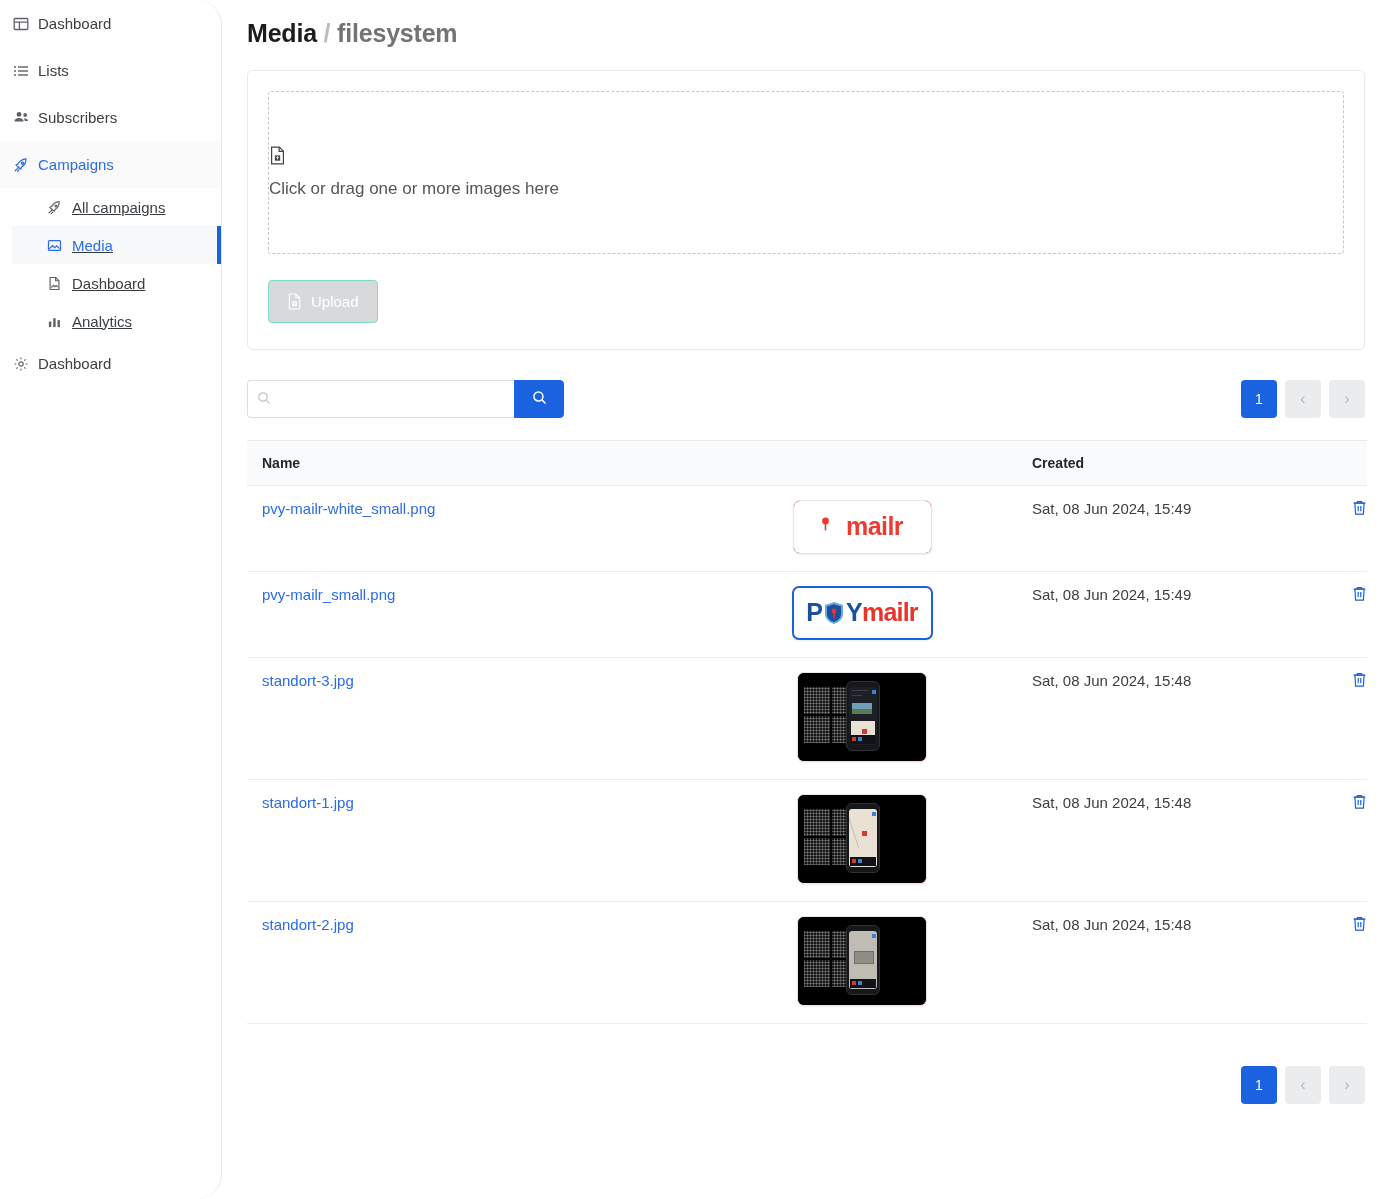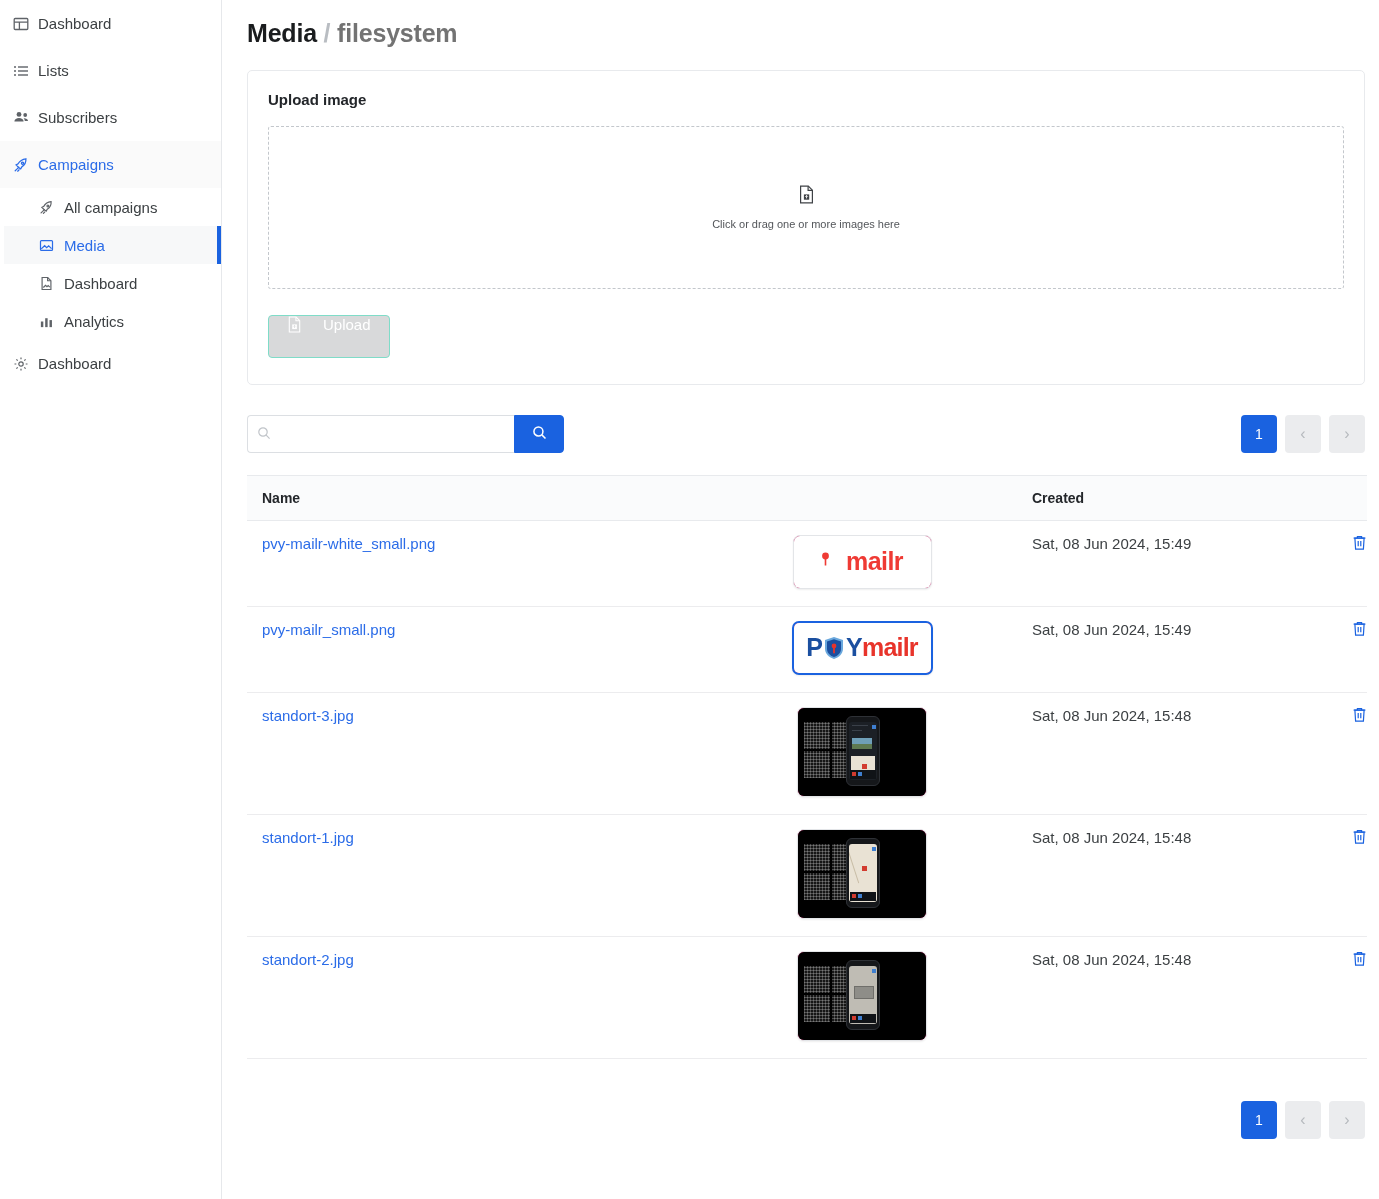--- a/index.html
+++ b/index.html
@@ -18,20 +18,21 @@
 
   
   .sidebar {
     width: 222px;
     min-width: 222px;
     height: 1199px;
     background: #ffffff;
     border-right: 1px solid #e6e8eb;
     padding-top: 0px;
     position: relative;
+    border-radius: 25px;
   }
   .nav-item {
     display: flex;
     align-items: center;
     height: 47px;
     padding-left: 8px;
     cursor: pointer;
     font-size: 15px;
     color: #3c4043;
   }
@@ -40,21 +41,21 @@
     display: flex; align-items: center; justify-content: center;
     color: #5f6368;
   }
   .nav-item .lbl { padding-left: 4px; }
   .nav-item.active {
     background: #fafafa;
     color: #2b6ce8;
   }
   .nav-item.active .ico { color: #2b6ce8; }
 
-  .subnav { padding-left: 4px; }
+  .subnav { padding-left: 12px; text-decoration: underline; }
   .sub-item {
     display: flex;
     align-items: center;
     height: 38px;
     padding-left: 30px;
     cursor: pointer;
     font-size: 15px;
     color: #3c4043;
     position: relative;
   }
@@ -105,34 +106,34 @@
     font-weight: bold;
     color: #23262a;
     margin-bottom: 18px;
   }
   .dropzone {
     border: 1px dashed #c3c7cc;
     border-radius: 3px;
     height: 163px;
     display: flex;
     flex-direction: column;
-    align-items: center;
     justify-content: center;
     gap: 14px;
     color: #53565a;
-    font-size: 11px;
+    font-size: 17px;
     cursor: pointer;
     background: #fff;
   }
   .dropzone .dz-icon { color: #3f4246; line-height: 0; }
 
   .upload-btn {
     margin-top: 26px;
     display: inline-flex;
-    gap: 21px;
+    align-items: center;
+    gap: 9px;
     height: 43px;
     padding: 0 18px;
     background: #d8d9da;
     border: 1px solid #7fdcc8;
     border-radius: 4px;
     color: #ffffff;
     font-size: 15px;
     cursor: default;
   }
   .upload-btn .ico { line-height: 0; }
@@ -456,21 +457,20 @@
 
   <main class="main">
 
     <h1 class="page-title">
       <span>Media</span>
       <span class="sep">/</span>
       <span class="sub">filesystem</span>
     </h1>
 
     <section class="card">
-      <div class="card-title">Upload image</div>
 
       <div class="dropzone">
         <span class="dz-icon">
           <svg width="17" height="19" viewBox="0 0 17 19" fill="none" stroke="currentColor" stroke-width="1.2">
             <path d="M2.6 1.1h7.7l4.1 4.1v12.7H2.6z"></path>
             <path d="M10.1 1.2v4.1h4.1"></path>
             <rect x="5.9" y="9.4" width="5.3" height="5.3" fill="currentColor" stroke="none"></rect>
             <path d="M8.55 13.4V10.6M7.3 11.7l1.25-1.25 1.25 1.25" stroke="#fff" stroke-width="0.9"></path>
           </svg>
         </span>

